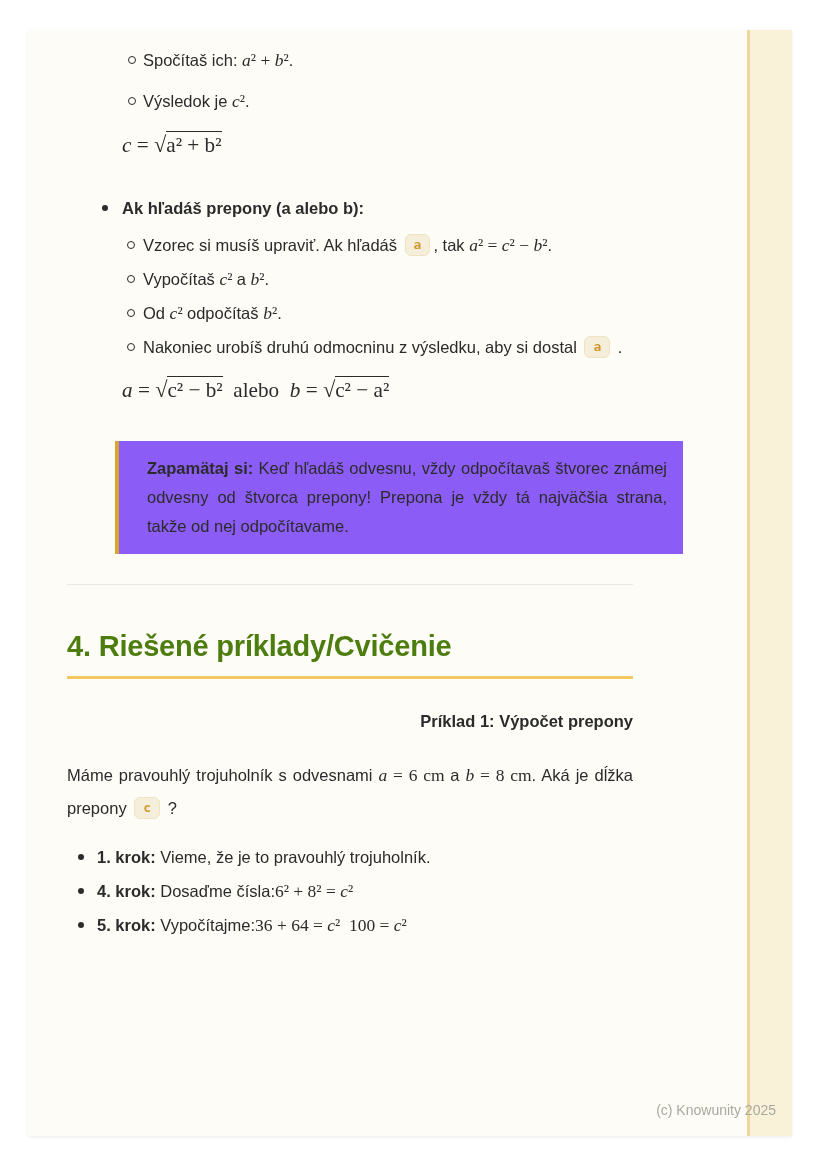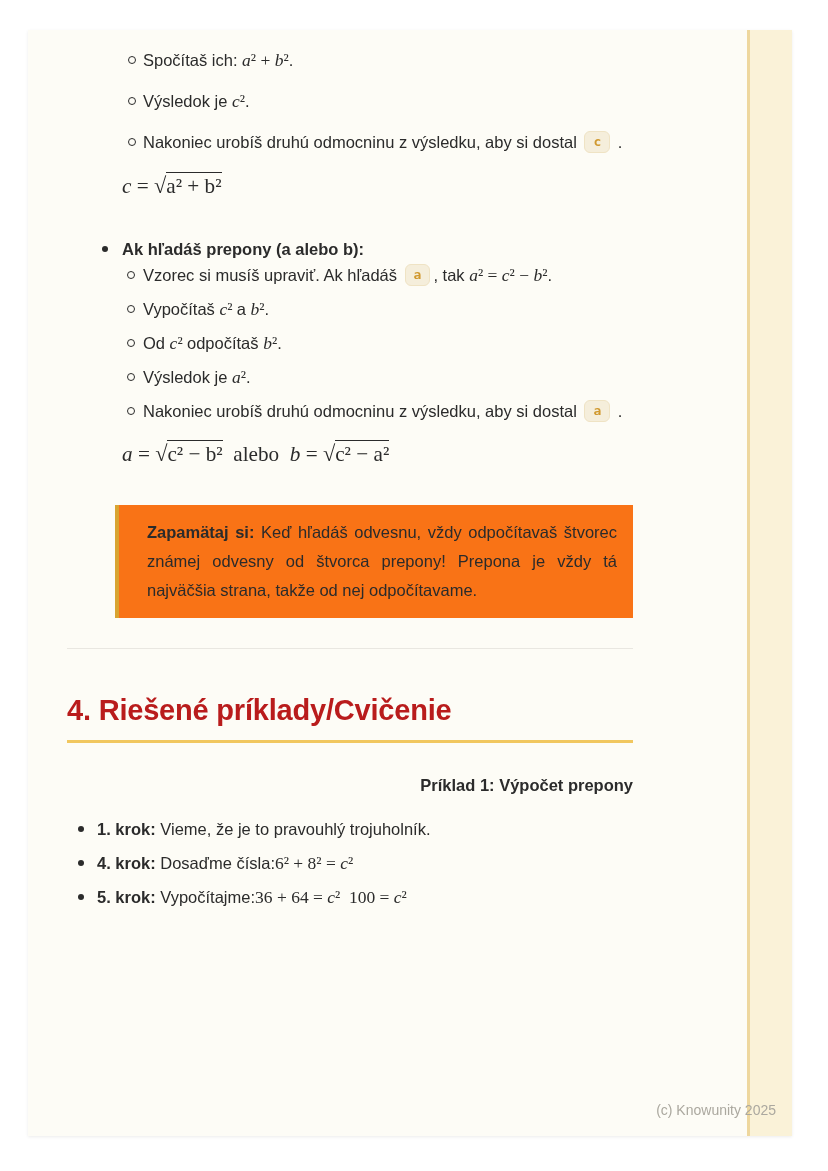--- a/index.html
+++ b/index.html
@@ -24,21 +24,21 @@
     content:'';position:absolute;left:61px;top:8px;width:6px;height:6px;
     border:1.5px solid #2b2b2b;border-radius:50%;background:transparent;
   }
   
   ul.lvl1 > li{padding-left:55px;margin-bottom:10px;}
   ul.lvl1 > li::before{
     content:'';position:absolute;left:35px;top:9px;width:6px;height:6px;
     border-radius:50%;background:#2b2b2b;
   }
   
-  ul.nested{margin-top:2px;}
+  ul.nested{margin-top:13px;}
   ul.nested > li{padding-left:21px;margin-bottom:10px;}
   ul.nested > li::before{
     content:'';position:absolute;left:5px;top:8px;width:6px;height:6px;
     border:1.5px solid #2b2b2b;border-radius:50%;background:transparent;
   }
   
   ul.steps{margin-top:20px;}
   ul.steps > li{padding-left:30px;margin-bottom:10px;}
   ul.steps > li::before{
     content:'';position:absolute;left:11px;top:9px;width:6px;height:6px;
@@ -56,78 +56,77 @@
   .rq{
     font-family:"Liberation Serif",serif;font-size:1.06em;
     border-top:1.4px solid #2b2b2b;padding-top:1px;
   }
   .rc{
     display:inline-block;background:#f5eedb;border:1px solid #efe3c4;border-radius:6px;
     padding:3px 8px 4px;margin:0 3px;font-family:"DejaVu Sans Mono",monospace;
     font-size:13px;font-weight:700;line-height:1;color:#d0992f;vertical-align:2px;
   }
   .callout{
-    margin:32px 0 0 48px;width:518px;box-sizing:border-box;
-    background:#f97316;border-left:4px solid #d9a431;
+    margin:32px 0 0 48px;width:568px;box-sizing:border-box;
+    background:#8b5cf6;border-left:4px solid #d9a431;
     padding:13px 16px 13px 28px;
     font-size:16.5px;line-height:29px;text-align:justify;
   }
   hr.divider{border:none;border-top:1px solid #e9e7e1;margin:30px 0 0 0;}
   h2.section-heading{
     margin:44px 0 0 0;padding-bottom:13px;border-bottom:3px solid #f1c75f;
-    font-size:29px;line-height:34px;font-weight:700;color:#b91c1c;letter-spacing:-0.2px;
+    font-size:29px;line-height:34px;font-weight:700;color:#4d7c0f;letter-spacing:-0.2px;
   }
   p{margin:0;font-size:16.5px;}
   .intro{margin-top:30px;line-height:24px;}
   .example-title{margin-top:30px;font-weight:700;line-height:24px;text-align:right;}
   .problem{margin-top:26px;line-height:33px;text-align:justify;}
   .watermark{
     position:absolute;right:16px;bottom:18px;font-size:14px;color:#aba89f;
   }
 </style>
 </head>
 <body>
 
 <div class="page">
   <div class="accent-strip"></div>
 
   <div class="content">
 
     <ul class="circles" style="margin-top:18px;">
       <li><span class="rt">Spočítaš ich: </span><span class="ri">a</span><span class="rr">² + </span><span class="ri">b</span><span class="rr">²</span><span class="rt">.</span></li>
       <li><span class="rt">Výsledok je </span><span class="ri">c</span><span class="rr">²</span><span class="rt">.</span></li>
-      <li><span class="rt">Nakoniec urobíš druhú odmocninu z výsledku, aby si dostal </span><span class="rc">c</span><span class="rt"> .</span></li>
     </ul>
 
     <div class="formula"><span class="ri">c</span><span class="rr"> = </span><span class="rad">√</span><span class="rq">a² + b²</span></div>
 
     <ul class="lvl1">
       <li>
         <span><span class="rb">Ak hľadáš prepony (a alebo b):</span></span>
         <ul class="nested">
           <li><span class="rt">Vzorec si musíš upraviť. Ak hľadáš </span><span class="rc">a</span><span class="rt">, tak </span><span class="ri">a</span><span class="rr">² = </span><span class="ri">c</span><span class="rr">² − </span><span class="ri">b</span><span class="rr">²</span><span class="rt">.</span></li>
           <li><span class="rt">Vypočítaš </span><span class="ri">c</span><span class="rr">² </span><span class="rt">a </span><span class="ri">b</span><span class="rr">²</span><span class="rt">.</span></li>
           <li><span class="rt">Od </span><span class="ri">c</span><span class="rr">² </span><span class="rt">odpočítaš </span><span class="ri">b</span><span class="rr">²</span><span class="rt">.</span></li>
-          <li><span class="rt">Výsledok je </span><span class="ri">a</span><span class="rr">²</span><span class="rt">.</span></li>
           <li><span class="rt">Nakoniec urobíš druhú odmocninu z výsledku, aby si dostal </span><span class="rc">a</span><span class="rt"> .</span></li>
         </ul>
       </li>
     </ul>
 
     <div class="formula"><span class="ri">a</span><span class="rr"> = </span><span class="rad">√</span><span class="rq">c² − b²</span><span class="rr">  alebo  </span><span class="ri">b</span><span class="rr"> = </span><span class="rad">√</span><span class="rq">c² − a²</span></div>
 
     <div class="callout"><span class="rb">Zapamätaj si: </span><span class="rt">Keď hľadáš odvesnu, vždy odpočítavaš štvorec známej odvesny od štvorca prepony! Prepona je vždy tá najväčšia strana, takže od nej odpočítavame.</span></div>
 
     <hr class="divider">
 
     <h2 class="section-heading">4. Riešené príklady/Cvičenie</h2>
 
 
     <p class="example-title">Príklad 1: Výpočet prepony</p>
 
+    <p class="problem"><span class="rt">Máme pravouhlý trojuholník s odvesnami </span><span class="ri">a</span><span class="rr"> = 6 cm </span><span class="rt">a </span><span class="ri">b</span><span class="rr"> = 8 cm</span><span class="rt">. Aká je dĺžka prepony </span><span class="rc">c</span><span class="rt"> ?</span></p>
 
     <ul class="steps">
       <li><span class="rb">1. krok: </span><span class="rt">Vieme, že je to pravouhlý trojuholník.</span></li>
       <li><span class="rb">4. krok: </span><span class="rt">Dosaďme čísla:</span><span class="rr">6² + 8² = </span><span class="ri">c</span><span class="rr">²</span></li>
       <li><span class="rb">5. krok: </span><span class="rt">Vypočítajme:</span><span class="rr">36 + 64 = </span><span class="ri">c</span><span class="rr">²  100 = </span><span class="ri">c</span><span class="rr">²</span></li>
 
     </ul>
 
   </div>
 

